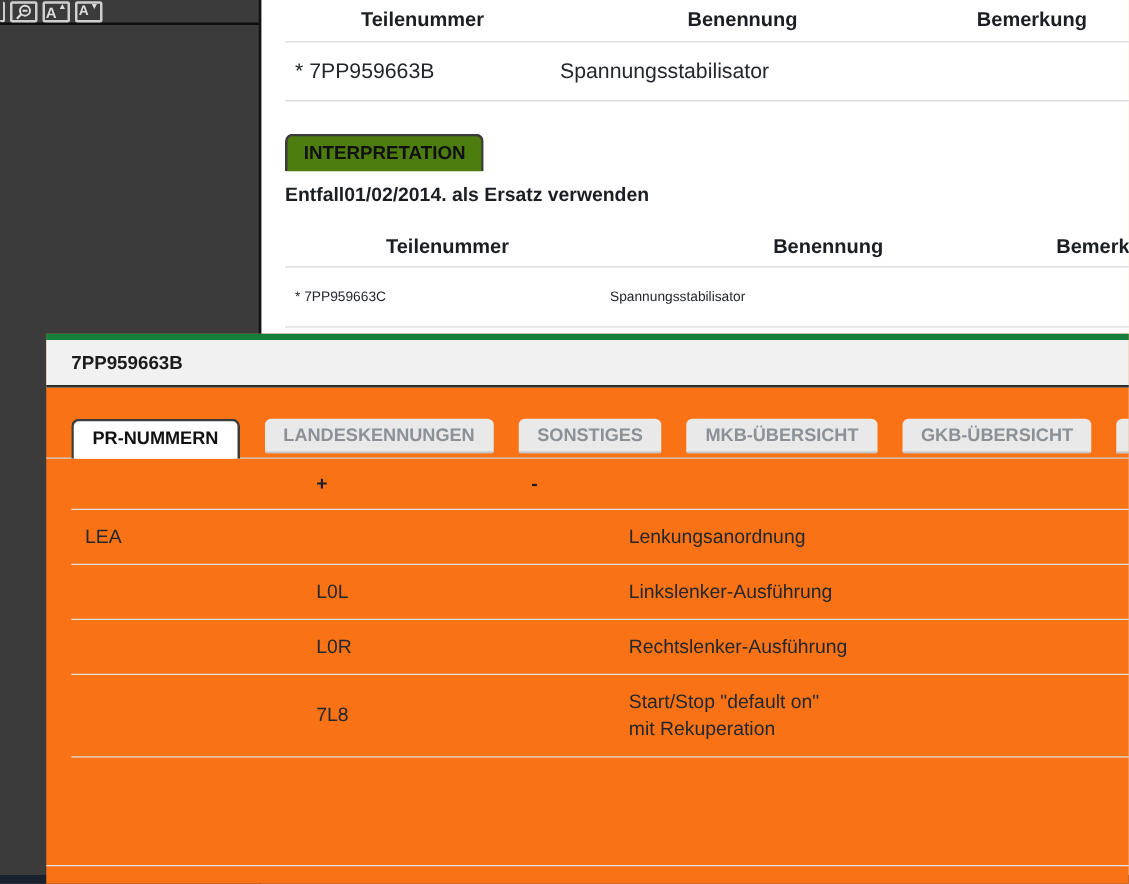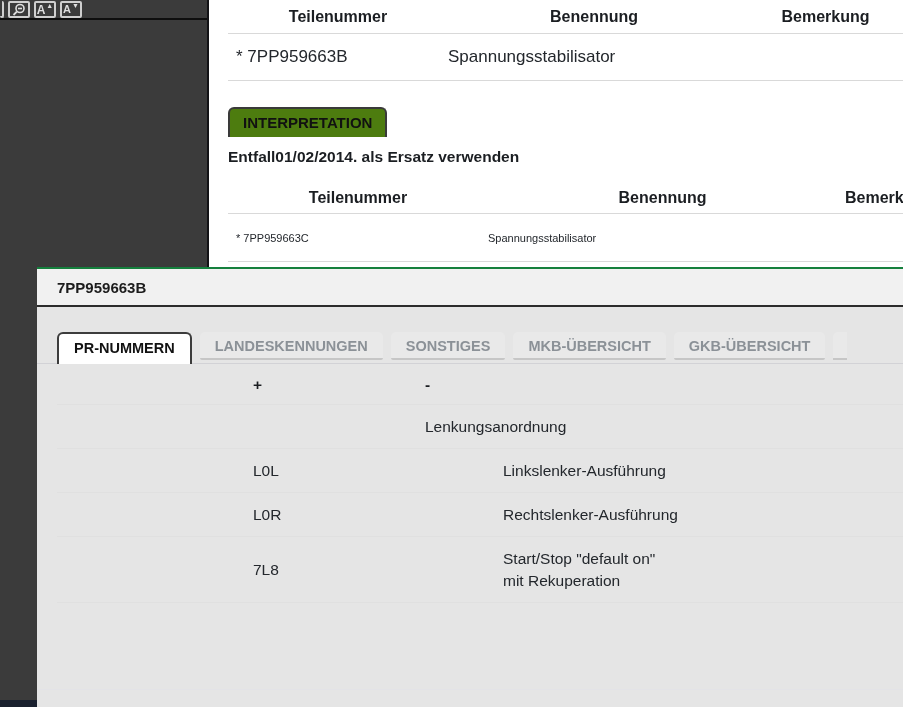--- a/index.html
+++ b/index.html
@@ -54,39 +54,39 @@
     display:inline-block; margin-top:26px;
     border:2px solid #3a3a3a; border-bottom:none; border-radius:6px 6px 0 0;
     padding:5px 13px 6px 13px; font-weight:bold; font-size:15px; color:#111;
     background:#4d7c0f;
   }
   .interp-note { margin-top:11px; font-weight:bold; font-size:15.5px; color:#1b1e22; }
 
   
   .popup {
     position:absolute; left:37px; top:267px; right:0; bottom:0;
-    background:#e5e5e5; z-index:3; border-top:2px solid #15803d;
+    background:#f97316; z-index:3; border-top:5px solid #15803d;
   }
   .popup-title {
     height:38px; background:#f1f1f1; border-bottom:2px solid #2c2c2c;
     display:flex; align-items:center; padding-left:20px;
     font-weight:bold; font-size:15px; color:#1c1c1c;
   }
 
   .tabbar {
     position:relative; margin-top:25px; padding-left:20px; height:32px;
     display:flex; align-items:flex-start; white-space:nowrap;
   }
   .tabbar::after {
     content:""; position:absolute; left:0; right:0; bottom:0; height:1px;
     background:#d2d2d6; z-index:0;
   }
   .tab {
     font-weight:bold; font-size:14.5px; border-radius:6px 6px 0 0;
-    margin-right:8px; padding:0 15px; position:relative;
+    margin-right:20px; padding:0 15px; position:relative;
   }
   .tab.active {
     height:32px; line-height:28px; background:#fff; color:#111;
     border:2px solid #3c3c3c; border-bottom:none; z-index:2;
   }
   .tab.inactive {
     height:28px; line-height:28px; background:#e9e9e9; color:#8b9197;
     border-bottom:2px solid #c6c6c6; border-radius:5px 5px 2px 2px; z-index:1;
   }
   .tab.sliver { width:14px; padding:0; height:28px; background:#e9e9e9;
@@ -180,20 +180,21 @@
     <div class="tab sliver"></div>
   </div>
 
   <div class="ptable">
     <div class="prow phead">
       <div></div>
       <div>+</div>
       <div>-</div>
     </div>
     <div class="prow r">
+      <div>LEA</div>
       <div></div>
       <div></div>
       <div>Lenkungsanordnung</div>
     </div>
     <div class="prow r">
       <div></div>
       <div>L0L</div>
       <div></div>
       <div>Linkslenker-Ausführung</div>
     </div>

